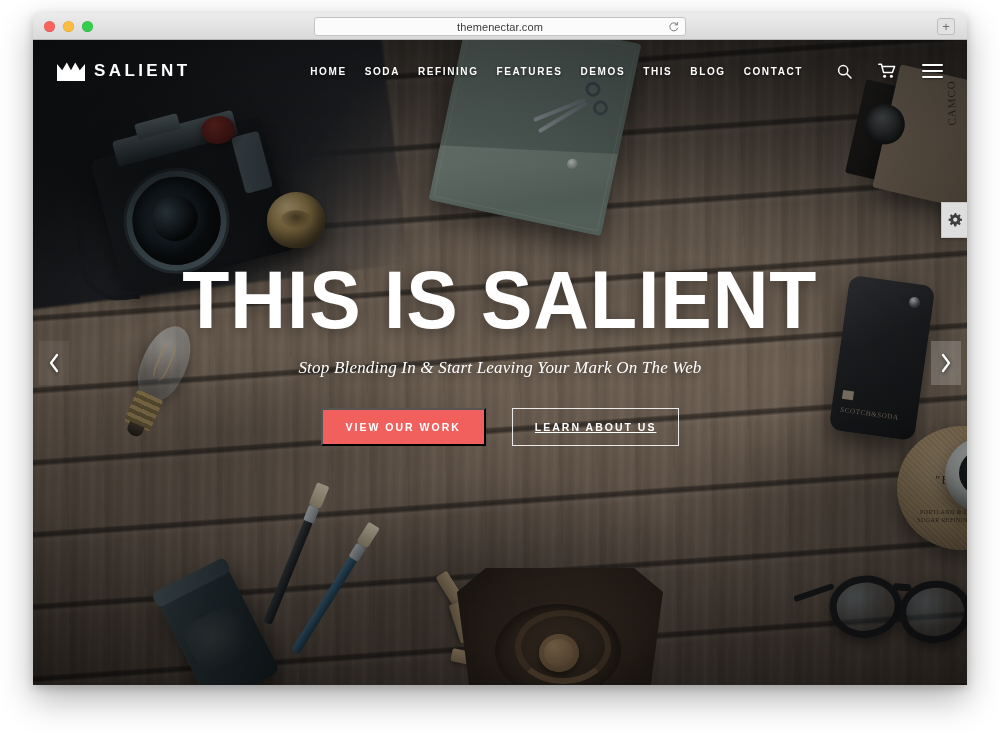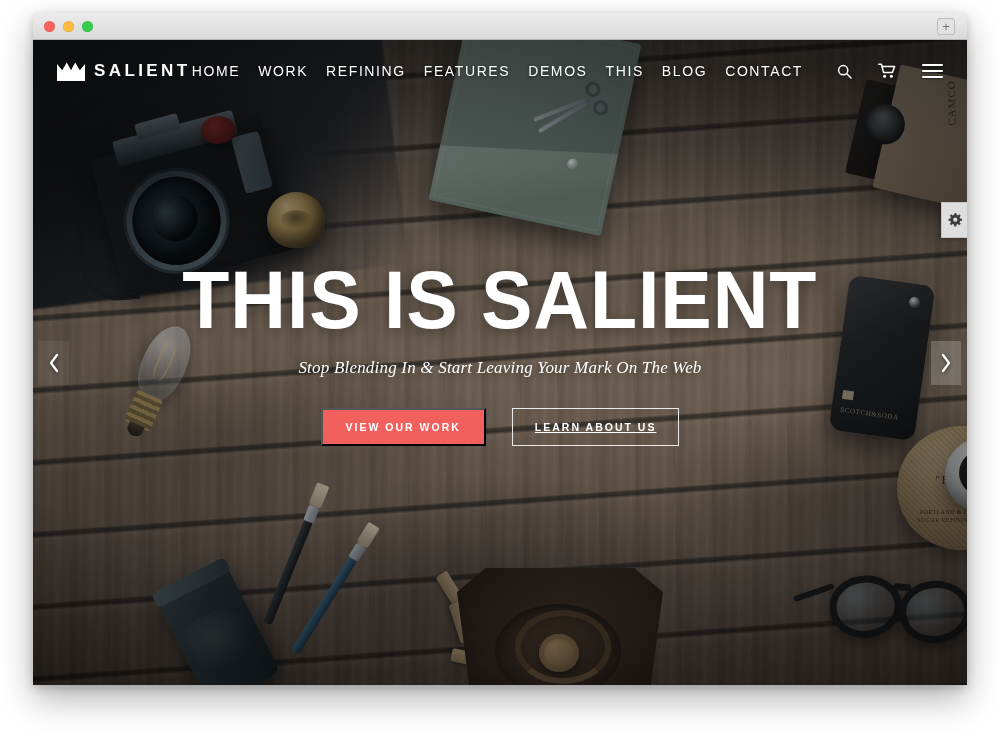--- a/index.html
+++ b/index.html
@@ -663,22 +663,22 @@
   }
 
   .main-nav {
     display: flex;
     align-items: center;
     gap: 18px;
     margin-left: auto;
   }
   .nav-link {
     color: #ffffff;
-    font-size: 14px;
-    font-weight: normal;
+    font-size: 10px;
+    font-weight: bold;
     letter-spacing: 1.6px;
     text-decoration: none;
     white-space: nowrap;
     text-shadow: 0 1px 3px rgba(0,0,0,0.55);
     cursor: pointer;
   }
 
   .header-icons {
     display: flex;
     align-items: center;
@@ -811,20 +811,29 @@
   <div class="browser-window">
 
     <div class="titlebar">
 
       <div class="traffic-lights">
         <span class="tl red"></span>
         <span class="tl yellow"></span>
         <span class="tl green"></span>
       </div>
 
+      <div class="urlbar">
+        <span class="url-text">themenectar.com</span>
+        <span class="reload-icon">
+          <svg width="11" height="11" viewBox="0 0 11 11" fill="none" stroke="currentColor" stroke-width="1">
+            <path d="M9.2 3.2A4 4 0 1 0 9.7 6.4"></path>
+            <path d="M9.4 1v2.4H7.1" stroke-linecap="round"></path>
+          </svg>
+        </span>
+      </div>
 
       <div class="new-tab-btn">+</div>
     </div>
 
     <div class="viewport">
 
       <div class="photo">
         <div class="wood"></div>
         <div class="dark-slate"></div>
 
@@ -933,21 +942,21 @@
 
         <div class="logo">
           <svg class="crown-icon" width="28" height="19" viewBox="0 0 28 19">
             <path d="M0 19 L0 2 L5.2 8.2 L9.8 0.4 L14 8.2 L18.2 0.4 L22.8 8.2 L28 2 L28 19 Z" fill="#ffffff"></path>
           </svg>
           <span class="logo-text">SALIENT</span>
         </div>
 
         <nav class="main-nav">
           <a class="nav-link">HOME</a>
-          <a class="nav-link">WORK</a>
+          <a class="nav-link">SODA</a>
           <a class="nav-link">REFINING</a>
           <a class="nav-link">FEATURES</a>
           <a class="nav-link">DEMOS</a>
           <a class="nav-link">THIS</a>
           <a class="nav-link">BLOG</a>
           <a class="nav-link">CONTACT</a>
         </nav>
 
         <div class="header-icons">
           <span class="hicon">

